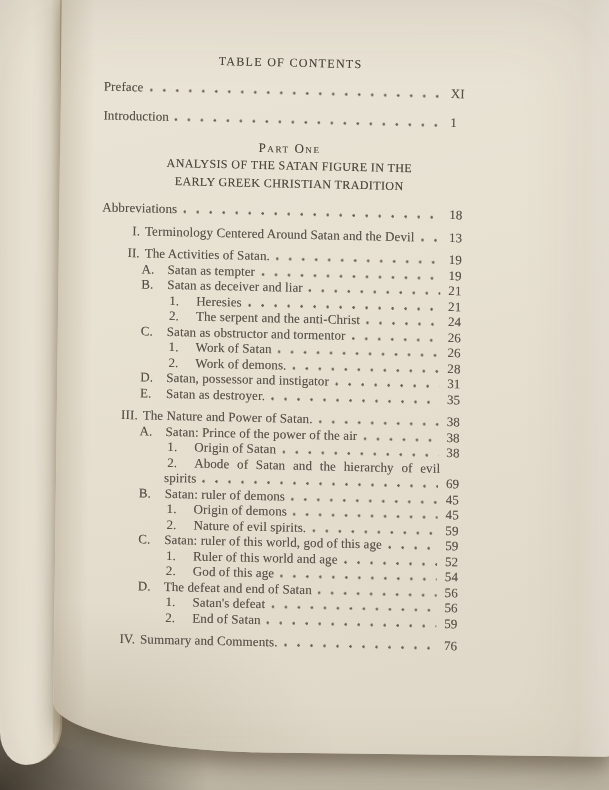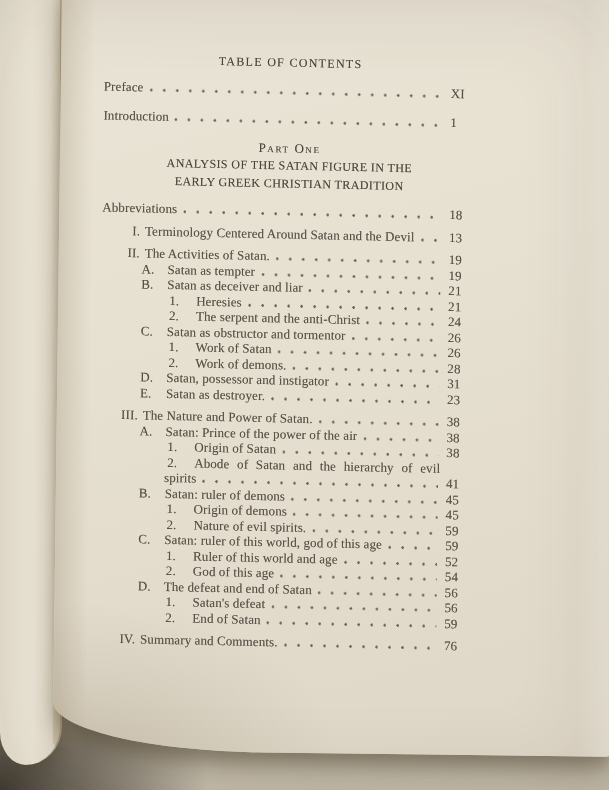--- a/index.html
+++ b/index.html
@@ -211,21 +211,21 @@
           <div class="row lvl2">
     <span class="num">D.</span>
     <span class="txt">Satan, possessor and instigator</span>
     <span class="leader"></span>
     <span class="pg">31</span>
   </div>
           <div class="row lvl2">
     <span class="num">E.</span>
     <span class="txt">Satan as destroyer.</span>
     <span class="leader"></span>
-    <span class="pg">23</span>
+    <span class="pg">35</span>
   </div>
           <div class="row lvl1">
     <span class="num">III.</span>
     <span class="txt">The Nature and Power of Satan.</span>
     <span class="leader"></span>
     <span class="pg">38</span>
   </div>
           <div class="row lvl2">
     <span class="num">A.</span>
     <span class="txt">Satan: Prince of the power of the air</span>
@@ -240,21 +240,21 @@
   </div>
           <div class="row lvl3">
     <span class="num">2.</span>
     <span class="txt justify">Abode of Satan and the hierarchy of evil</span>
 
   </div>
           <div class="row lvlw">
 
     <span class="txt">spirits</span>
     <span class="leader"></span>
-    <span class="pg">41</span>
+    <span class="pg">69</span>
   </div>
           <div class="row lvl2">
     <span class="num">B.</span>
     <span class="txt">Satan: ruler of demons</span>
     <span class="leader"></span>
     <span class="pg">45</span>
   </div>
           <div class="row lvl3">
     <span class="num">1.</span>
     <span class="txt">Origin of demons</span>

